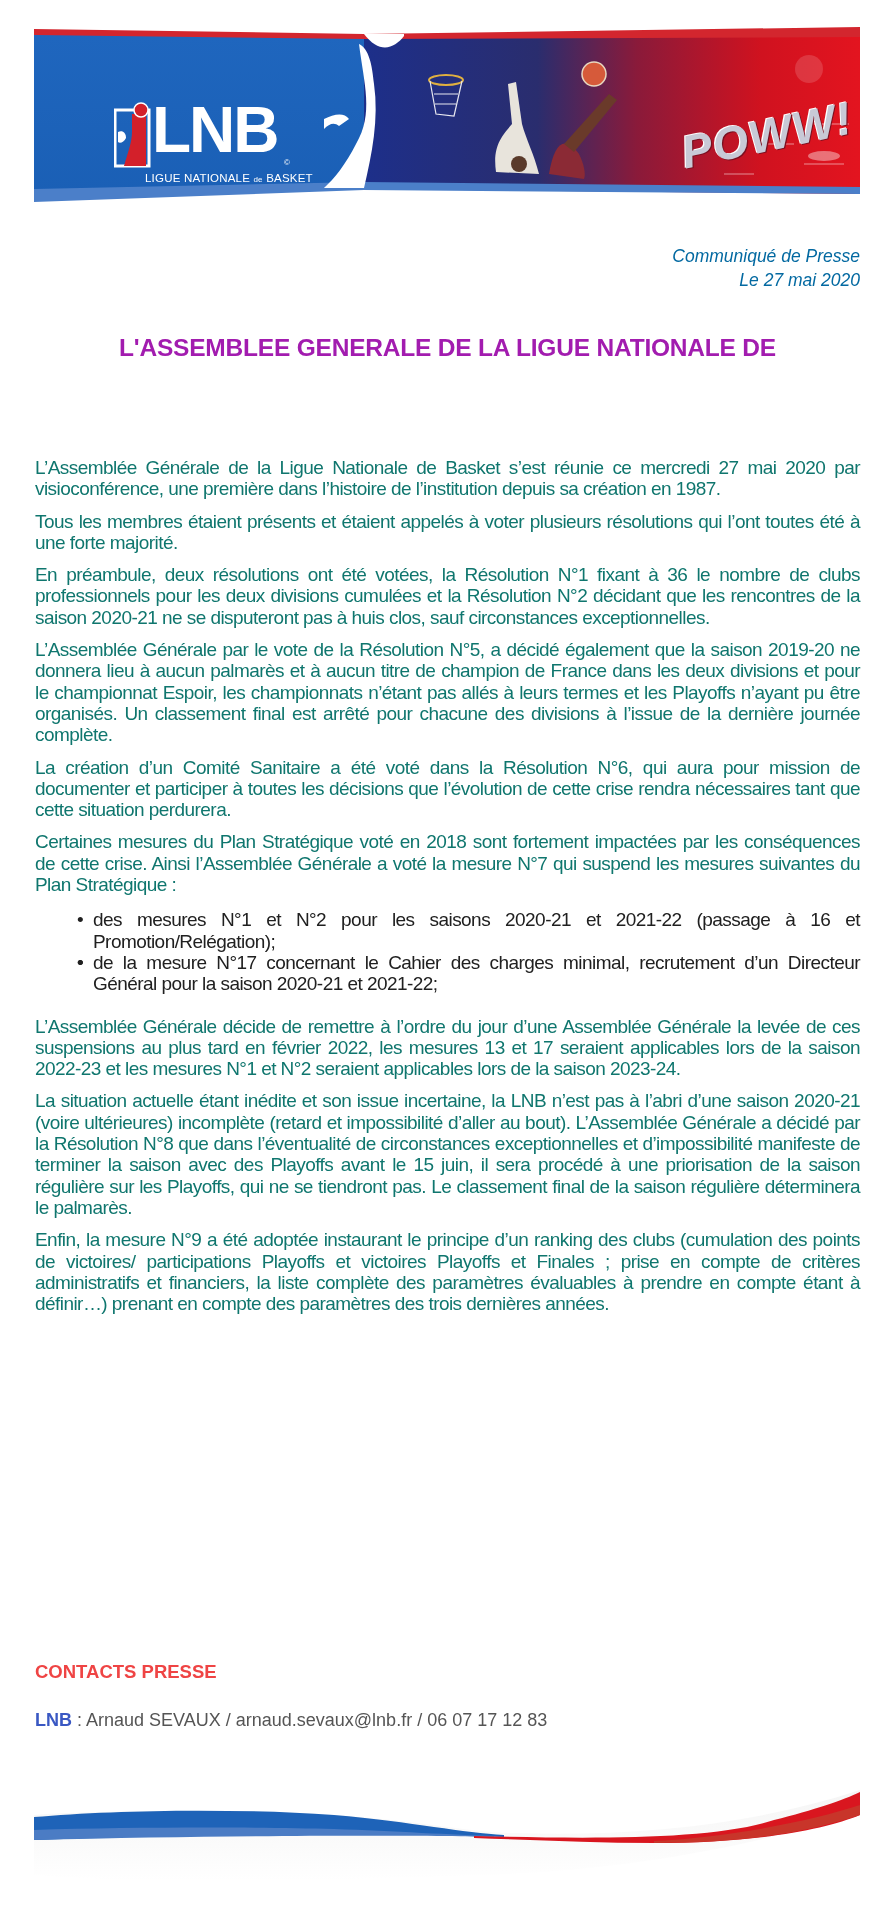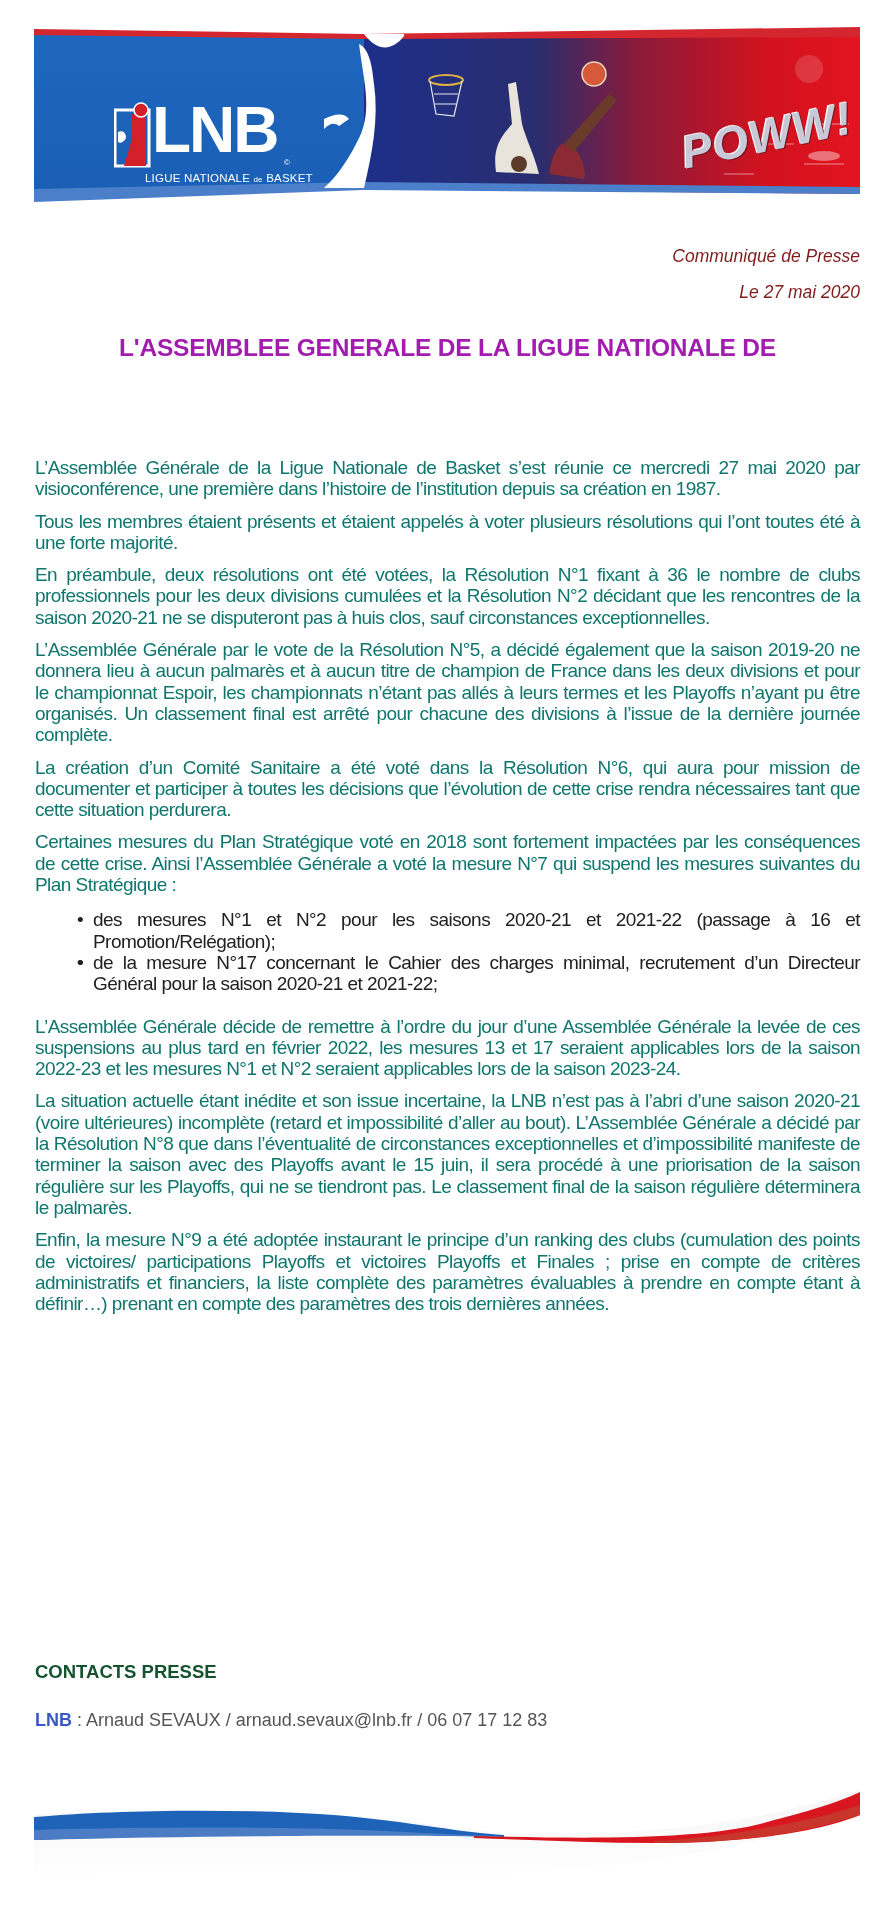--- a/index.html
+++ b/index.html
@@ -9,36 +9,36 @@
   .banner { position: absolute; left: 34px; top: 24px; width: 826px; height: 180px; }
   .banner svg { display: block; }
   .logo-wrap { position: absolute; left: 80px; top: 78px; width: 180px; height: 88px; }
   .logo-letters { position: absolute; left: 38px; top: -4px; font-family: "Liberation Sans", sans-serif; font-weight: bold; font-size: 64px; color: #ffffff; letter-spacing: -2px; line-height: 64px; }
   .logo-sub { position: absolute; left: 0; top: 70px; font-size: 11.5px; color: #ffffff; white-space: nowrap; letter-spacing: 0.2px; padding-left: 31px; }
   .logo-sub .de { font-size: 8px; }
   .logo-copy { position: absolute; left: 170px; top: 56px; font-size: 8px; color: #ffffff; }
   .poww { position: absolute; left: 646px; top: 84px; font-family: "Liberation Sans", sans-serif; font-weight: bold; font-style: italic; font-size: 46px; color: #c8c9d6; transform: rotate(-12deg); letter-spacing: 1px; text-shadow: 1px 1px 0 #7a1020, -1px -1px 0 #ffffff; }
 
   
-  .meta { position: absolute; right: 35px; text-align: right; font-style: italic; font-size: 17.5px; color: #7f1d1d; }
+  .meta { position: absolute; right: 35px; text-align: right; font-style: italic; font-size: 17.5px; color: #0369a1; }
   .meta.m1 { top: 246px; }
-  .meta.m2 { top: 282px; }
+  .meta.m2 { top: 270px; }
 
   
   .title { position: absolute; left: 35px; width: 825px; top: 334px; text-align: center; font-weight: bold; font-size: 24.5px; line-height: 27px; color: #a21caf; letter-spacing: -0.2px; }
 
   
   .body { position: absolute; left: 35px; width: 825px; top: 457px; }
   .body p { margin: 0 0 11px 0; font-size: 19px; line-height: 21.3px; text-align: justify; letter-spacing: -0.55px; word-spacing: 0px; color: #0f766e; }
   .body ul { margin: 14px 0 21px 0; padding-left: 58px; list-style: none; }
   .body li { position: relative; font-size: 19px; line-height: 21.3px; text-align: justify; letter-spacing: -0.55px; color: #202020; }
   .body li .bullet { position: absolute; left: -16px; top: 0; }
 
   
-  .contacts-title { position: absolute; left: 35px; top: 1661px; font-weight: bold; font-size: 18.5px; color: #14532d; }
+  .contacts-title { position: absolute; left: 35px; top: 1661px; font-weight: bold; font-size: 18.5px; color: #ef4444; }
   .contact-line { position: absolute; left: 35px; top: 1710px; font-size: 18px; color: #555555; white-space: nowrap; }
   .contact-line .org { font-weight: bold; color: #3a58c3; }
 
   
   .footer-wave { position: absolute; left: 34px; top: 1775px; width: 826px; height: 120px; }
 </style>
 </head>
 <body>
 
 <div class="banner">

